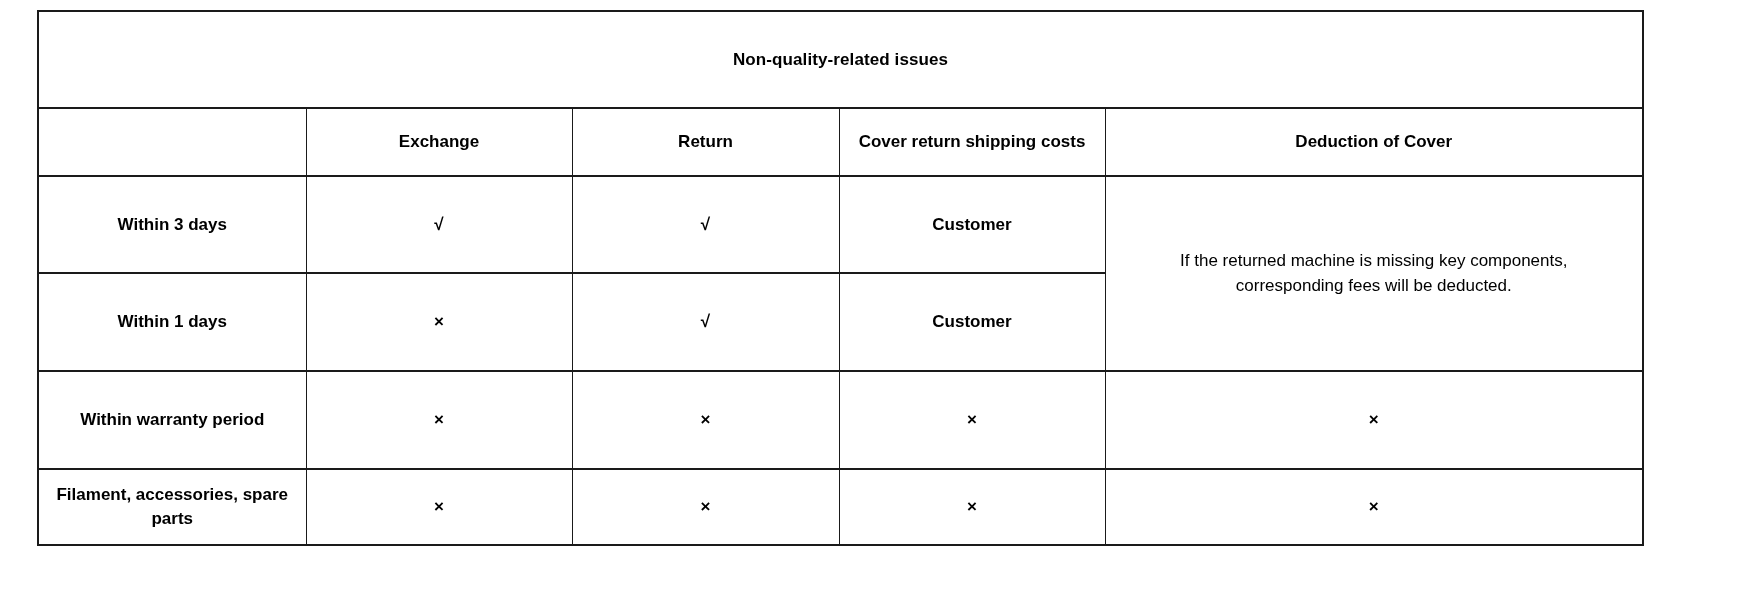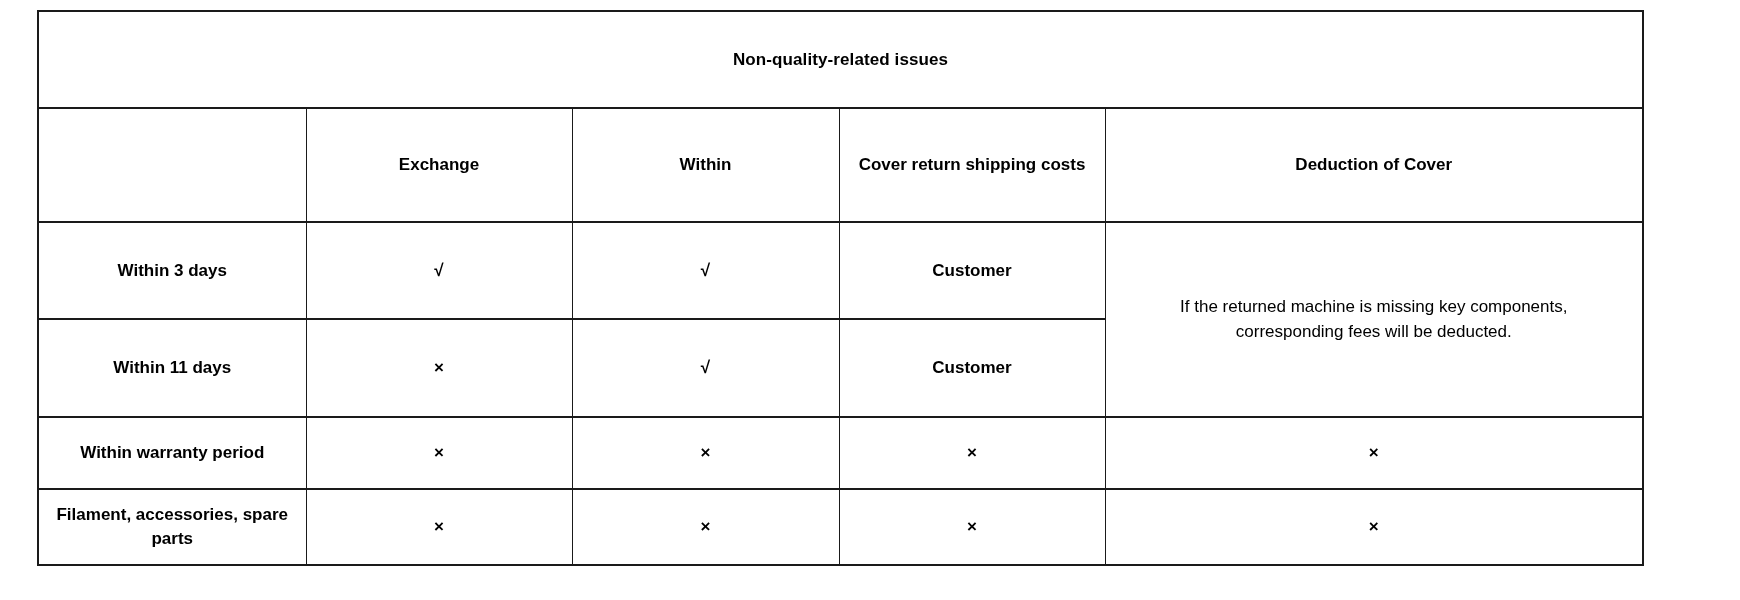--- a/index.html
+++ b/index.html
@@ -32,24 +32,24 @@
     text-align: center;
     vertical-align: middle;
     font-size: 17px;
     font-weight: 700;
     color: #000000;
     padding: 4px 8px;
     background: #ffffff;
   }
   table.policy { border: 2px solid #1a1a1a; }
   tr.r-title  { height: 97px; }
-  tr.r-head   { height: 114px; }
+  tr.r-head   { height: 68px; }
   tr.r-data1  { height: 97px; }
   tr.r-data2  { height: 98px; }
-  tr.r-data3  { height: 72px; }
+  tr.r-data3  { height: 98px; }
   tr.r-data4  { height: 76px; }
   td.title-cell { font-size: 17px; letter-spacing: 0.1px; }
   td.mark-check {
     font-weight: 400;
     font-size: 19px;
   }
   td.mark-cross {
     font-weight: 700;
     font-size: 16px;
   }
@@ -79,40 +79,40 @@
     </colgroup>
 
     <tbody>
         <tr class="r-title">
       <td class="title-cell" colspan="5">Non-quality-related issues</td>
     </tr>
 
     <tr class="r-head">
       <td></td>
       <td>Exchange</td>
-      <td>Within</td>
+      <td>Return</td>
       <td>Cover return shipping costs</td>
       <td>Deduction of Cover</td>
     </tr>
 
     <tr class="r-data1">
       <td class="label-cell">
         <span class="label-text">Within 3 days</span>
       </td>
       <td class="mark-check">√</td>
       <td class="mark-check">√</td>
       <td>Customer</td>
       <td class="note-cell" rowspan="2">
         <span class="note-text">If the returned machine is missing key components, corresponding fees will be deducted.</span>
       </td>
     </tr>
 
     <tr class="r-data2">
       <td class="label-cell">
-        <span class="label-text">Within 11 days</span>
+        <span class="label-text">Within 1 days</span>
       </td>
       <td class="mark-cross">×</td>
       <td class="mark-check">√</td>
       <td>Customer</td>
     </tr>
 
     <tr class="r-data3">
       <td class="label-cell">
         <span class="label-text">Within warranty period</span>
       </td>

